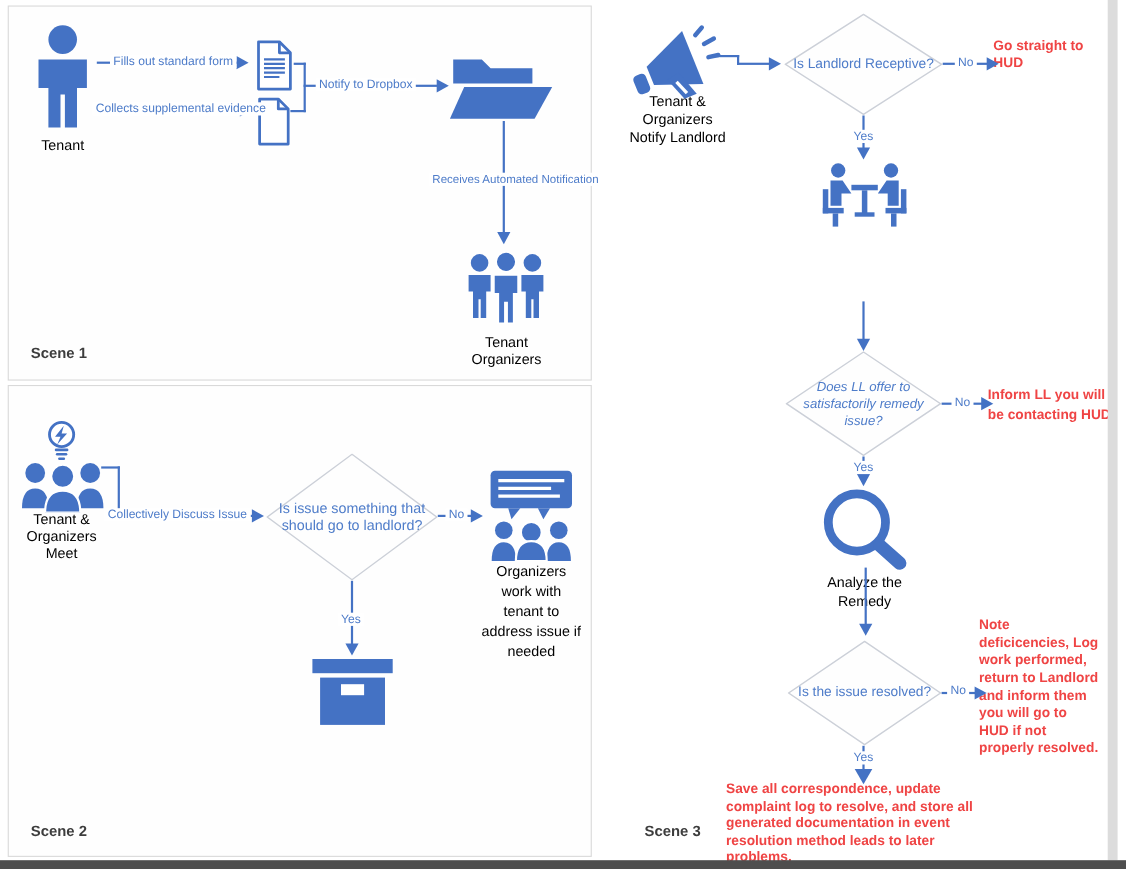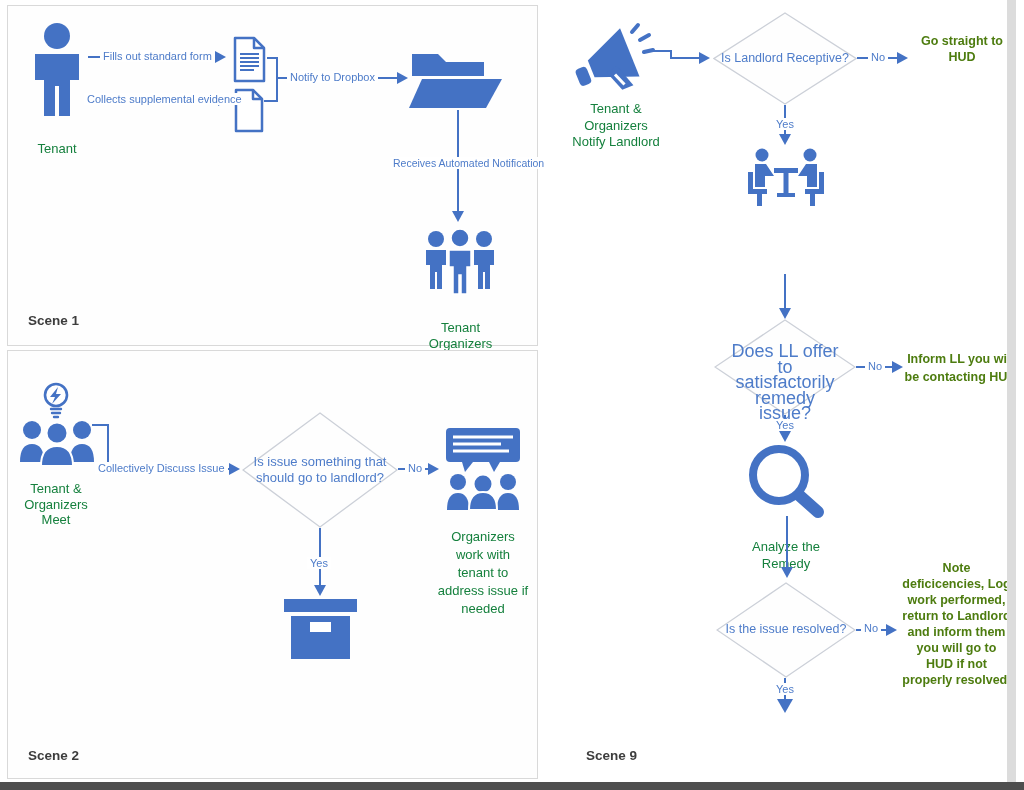--- a/index.html
+++ b/index.html
@@ -1,22 +1,22 @@
 <!DOCTYPE html>
 <html><head>
 <meta charset="utf-8">
 <style>
   html,body{margin:0;padding:0;background:#fff;}
   #canvas{position:relative;width:1024px;height:790px;background:#fff;overflow:hidden;
           font-family:"Liberation Sans",sans-serif;}
   .panel{position:absolute;background:#fefefe;border:1.5px solid #d9d9d9;}
   .scene-label{position:absolute;font-size:13.5px;font-weight:bold;color:#3d3d3d;}
-  .lbl{position:absolute;color:#15803d;font-size:13px;line-height:15.5px;text-align:center;white-space:pre-line;margin-top:17px;}
+  .lbl{position:absolute;color:#000000;font-size:13px;line-height:15.5px;text-align:center;white-space:pre-line;}
   .on-line{position:absolute;color:#4e7cc9;font-size:11px;background:#fff;padding:0 3px;white-space:nowrap;z-index:3;}
-  .dark{position:absolute;color:#4d7c0f;font-size:12.5px;font-weight:bold;line-height:16px;text-align:center;white-space:pre-line;}
+  .dark{position:absolute;color:#ef4444;font-size:12.5px;font-weight:bold;line-height:16px;text-align:left;white-space:pre-line;}
   .hline{position:absolute;height:2px;background:#4472c4;z-index:1;}
   .vline{position:absolute;width:2px;background:#4472c4;z-index:1;}
   .ah-r{position:absolute;width:0;height:0;border-left:11px solid #4472c4;border-top:6px solid transparent;border-bottom:6px solid transparent;z-index:2;}
   .ah-d{position:absolute;width:0;height:0;border-top:11px solid #4472c4;border-left:6px solid transparent;border-right:6px solid transparent;z-index:2;}
   .ah-d.big{border-top-width:14px;border-left-width:8px;border-right-width:8px;}
   .diamond{position:absolute;z-index:0;}
   .diamond polygon{fill:#fefefe;stroke:#ccd0d8;stroke-width:1.3;}
   .dtxt{position:absolute;color:#4e7cc9;text-align:center;white-space:pre-line;z-index:2;}
   svg{display:block;}
   .icon{position:absolute;z-index:2;}
@@ -183,21 +183,21 @@
   <div class="ah-d" style="left:314px;top:585px;"></div>
 
   <div class="icon" style="left:282px;top:599px;">
     <svg width="77" height="60" viewBox="0 0 77 60" fill="#4472c4">
       <rect x="2" y="0" width="73" height="13"></rect>
       <rect x="9" y="17" width="59" height="43"></rect>
       <rect x="28" y="23" width="21" height="10" fill="#fff"></rect>
     </svg>
   </div>
 
-  <div class="scene-label" style="left:586px;top:748px;">Scene 9</div>
+  <div class="scene-label" style="left:586px;top:748px;">Scene 3</div>
 
   <div class="icon" style="left:572px;top:22px;">
     <svg width="86" height="82" viewBox="0 0 86 82">
       <g transform="rotate(-22 40 45)" fill="#4472c4">
         <rect x="4" y="34" width="12" height="18" rx="4"></rect>
         <path d="M20 30 L62 12 V64 L20 48 Z"></path>
         <path d="M33 48 l8 22 h12 l-8 -24 z"></path>
         <line x1="40" y1="53" x2="45" y2="66" stroke="#fff" stroke-width="3"></line>
       </g>
       <g stroke="#4472c4" stroke-width="4" stroke-linecap="round">
@@ -248,21 +248,21 @@
       <rect x="66" y="46" width="5" height="12"></rect>
     </svg>
   </div>
 
   <div class="vline" style="left:784px;top:274px;height:38px;"></div>
   <div class="ah-d" style="left:779px;top:308px;"></div>
 
   <svg class="diamond" style="left:714px;top:319px;" width="142" height="96">
     <polygon points="71,1 141,48 71,95 1,48"></polygon>
   </svg>
-  <div class="dtxt" style="left:724px;top:344px;width:122px;font-size:18px;line-height:15.5px;">Does LL offer to
+  <div class="dtxt" style="left:724px;top:344px;width:122px;font-size:12px;line-height:15.5px;font-style:italic;">Does LL offer to
 satisfactorily remedy
 issue?</div>
 
   <div class="hline" style="left:856px;top:366px;width:38px;"></div>
   <div class="ah-r" style="left:892px;top:361px;"></div>
   <div class="on-line" style="left:865px;top:360px;">No</div>
   <div class="dark" style="left:898px;top:351px;width:125px;line-height:17.5px;">Inform LL you will
 be contacting HUD</div>
 
   <div class="vline" style="left:784px;top:415px;height:23px;"></div>
@@ -295,17 +295,22 @@
 return to Landlord
 and inform them
 you will go to
 HUD if not
 properly resolved.</div>
 
   <div class="vline" style="left:784px;top:678px;height:24px;"></div>
   <div class="on-line" style="left:773px;top:683px;">Yes</div>
   <div class="ah-d big" style="left:777px;top:699px;"></div>
 
+  <div class="dark" style="left:660px;top:710px;width:252px;line-height:15.5px;">Save all correspondence, update
+complaint log to resolve, and store all
+generated documentation in event
+resolution method leads to later
+problems.</div>
 
   <div class="edge-right" style="left:1007px;top:0;width:9px;height:782px;"></div>
   <div class="edge-bottom" style="left:0;top:782px;width:1024px;height:8px;"></div>
 
 </div>
 
 </body></html>

